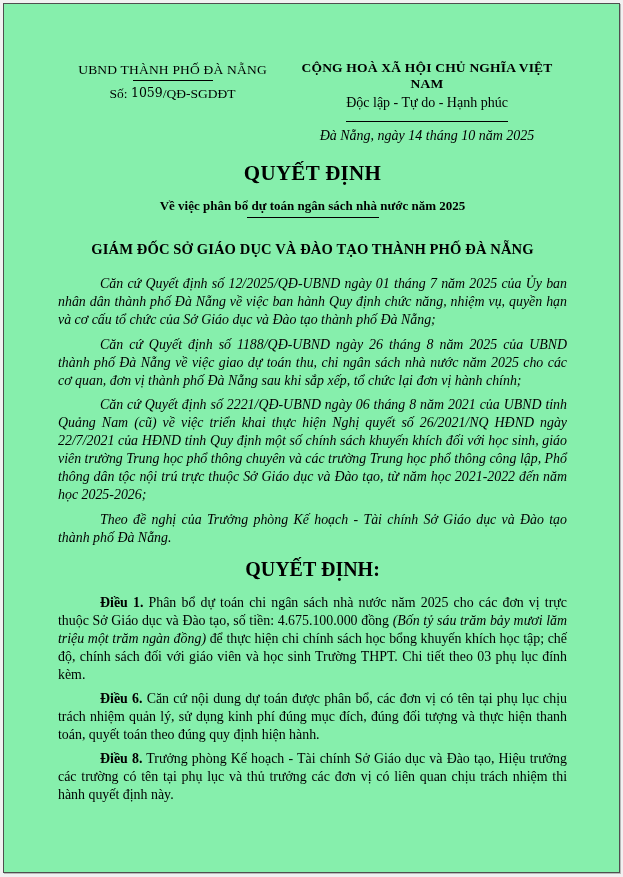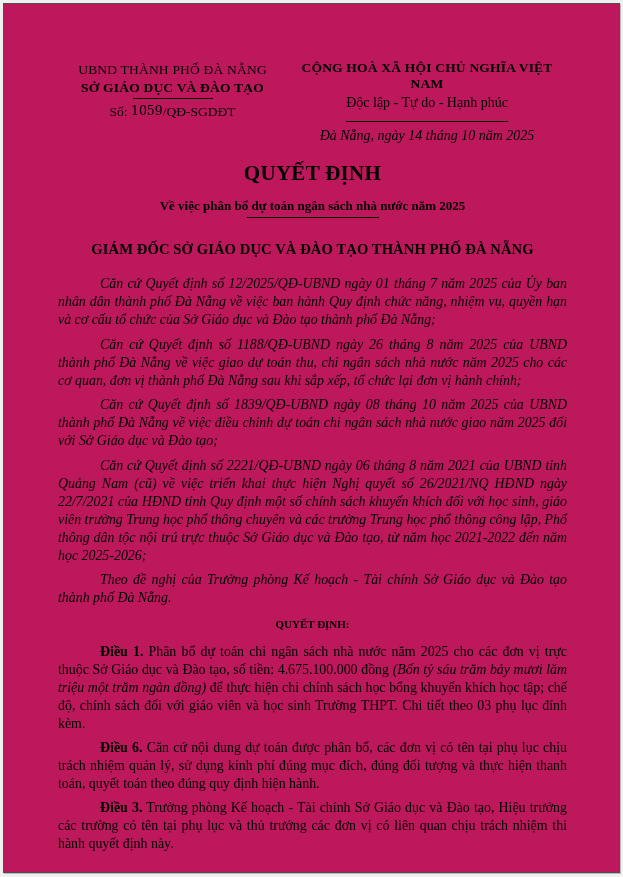--- a/index.html
+++ b/index.html
@@ -8,21 +8,21 @@
     background: #f1f1f1;
     font-family: "Liberation Serif", "DejaVu Serif", serif;
     color: #000;
     position: relative;
     overflow: hidden;
   }
   .page {
     position: absolute;
     left: 3px; top: 3px;
     width: 617px; height: 870px;
-    background: #be185d;
+    background: #86efac;
     border: 1px solid #4f4f4f;
     box-shadow: 1px 1px 0 #b9b9b9;
     padding: 56px 52px 20px 54px;
     overflow: hidden;
   }
 
   
   .doc-header { display: flex; width: 100%; }
   .hdr-left  { width: 45%; text-align: center; padding-top: 2px; }
   .hdr-right { width: 55%; text-align: center; }
@@ -46,33 +46,32 @@
   
   .preamble { margin-top: 17px; }
   p.para {
     font-size: 13.9px;
     line-height: 18px;
     text-align: justify;
     text-indent: 42px;
     margin-bottom: 6.5px;
   }
   .preamble p.para { font-style: italic; }
-  .decision-heading { text-align: center; font-size: 11px; font-weight: bold; margin: 11px 0 13px; }
+  .decision-heading { text-align: center; font-size: 20px; font-weight: bold; margin: 11px 0 13px; }
   .articles p.para { font-style: normal; margin-bottom: 6px; }
   .art-label { font-weight: bold; }
 </style>
 </head>
 <body>
 
 <div class="page">
 
   <div class="doc-header">
     <div class="hdr-left">
       <div class="parent-agency">UBND THÀNH PHỐ ĐÀ NẴNG</div>
-      <div class="agency-name">SỞ GIÁO DỤC VÀ ĐÀO TẠO</div>
       <div class="rule-small"></div>
       <div class="doc-number">
         <span>Số:</span>
         <span class="num">1059</span><span>/QĐ-SGDĐT</span>
       </div>
     </div>
     <div class="hdr-right">
       <div class="country">CỘNG HOÀ XÃ HỘI CHỦ NGHĨA VIỆT NAM</div>
       <div><span class="motto">Độc lập - Tự do - Hạnh phúc</span></div>
       <div class="place-date">Đà Nẵng, ngày 14 tháng 10 năm 2025</div>
@@ -82,37 +81,36 @@
   <div class="title-block">
     <div class="doc-heading">QUYẾT ĐỊNH</div>
     <div class="doc-subject">Về việc phân bổ dự toán ngân sách nhà nước năm 2025</div>
     <div class="rule-subject"></div>
     <div class="doc-issuer">GIÁM ĐỐC SỞ GIÁO DỤC VÀ ĐÀO TẠO THÀNH PHỐ ĐÀ NẴNG</div>
   </div>
 
   <div class="preamble">
     <p class="para">Căn cứ Quyết định số 12/2025/QĐ-UBND ngày 01 tháng 7 năm 2025 của Ủy ban nhân dân thành phố Đà Nẵng về việc ban hành Quy định chức năng, nhiệm vụ, quyền hạn và cơ cấu tổ chức của Sở Giáo dục và Đào tạo thành phố Đà Nẵng;</p>
     <p class="para">Căn cứ Quyết định số 1188/QĐ-UBND ngày 26 tháng 8 năm 2025 của UBND thành phố Đà Nẵng về việc giao dự toán thu, chi ngân sách nhà nước năm 2025 cho các cơ quan, đơn vị thành phố Đà Nẵng sau khi sắp xếp, tổ chức lại đơn vị hành chính;</p>
-    <p class="para">Căn cứ Quyết định số 1839/QĐ-UBND ngày 08 tháng 10 năm 2025 của UBND thành phố Đà Nẵng về việc điều chỉnh dự toán chi ngân sách nhà nước giao năm 2025 đối với Sở Giáo dục và Đào tạo;</p>
     <p class="para">Căn cứ Quyết định số 2221/QĐ-UBND ngày 06 tháng 8 năm 2021 của UBND tỉnh Quảng Nam (cũ) về việc triển khai thực hiện Nghị quyết số 26/2021/NQ HĐND ngày 22/7/2021 của HĐND tỉnh Quy định một số chính sách khuyến khích đối với học sinh, giáo viên trường Trung học phổ thông chuyên và các trường Trung học phổ thông công lập, Phổ thông dân tộc nội trú trực thuộc Sở Giáo dục và Đào tạo, từ năm học 2021-2022 đến năm học 2025-2026;</p>
     <p class="para">Theo đề nghị của Trưởng phòng Kế hoạch - Tài chính Sở Giáo dục và Đào tạo thành phố Đà Nẵng.</p>
   </div>
 
   <div class="decision-heading">QUYẾT ĐỊNH:</div>
 
   <div class="articles">
     <p class="para">
       <b class="art-label">Điều 1.</b>
       <span>Phân bổ dự toán chi ngân sách nhà nước năm 2025 cho các đơn vị trực thuộc Sở Giáo dục và Đào tạo, số tiền: 4.675.100.000 đồng</span>
       <i>(Bốn tỷ sáu trăm bảy mươi lăm triệu một trăm ngàn đồng)</i>
       <span>để thực hiện chi chính sách học bổng khuyến khích học tập; chế độ, chính sách đối với giáo viên và học sinh Trường THPT. Chi tiết theo 03 phụ lục đính kèm.</span>
     </p>
     <p class="para">
       <b class="art-label">Điều 6.</b>
       <span>Căn cứ nội dung dự toán được phân bổ, các đơn vị có tên tại phụ lục chịu trách nhiệm quản lý, sử dụng kinh phí đúng mục đích, đúng đối tượng và thực hiện thanh toán, quyết toán theo đúng quy định hiện hành.</span>
     </p>
     <p class="para">
-      <b class="art-label">Điều 3.</b>
+      <b class="art-label">Điều 8.</b>
       <span>Trưởng phòng Kế hoạch - Tài chính Sở Giáo dục và Đào tạo, Hiệu trưởng các trường có tên tại phụ lục và thủ trưởng các đơn vị có liên quan chịu trách nhiệm thi hành quyết định này.</span>
     </p>
   </div>
 
 </div>
 
 </body></html>

